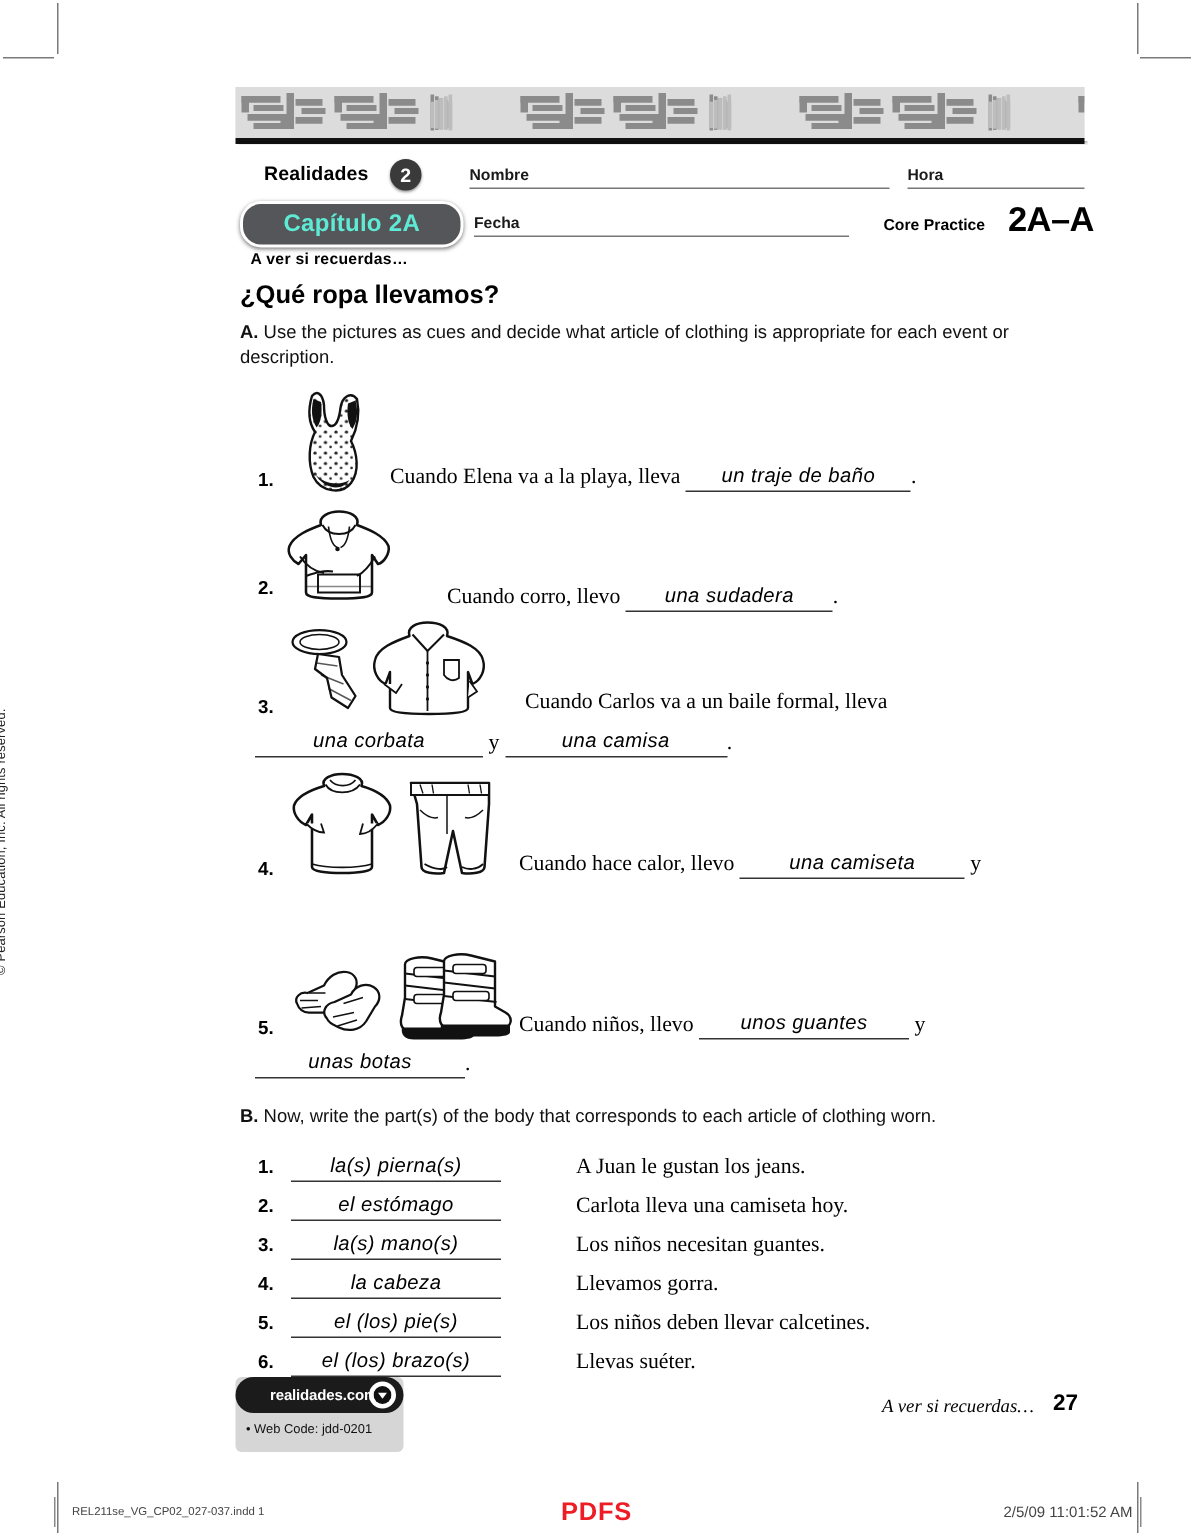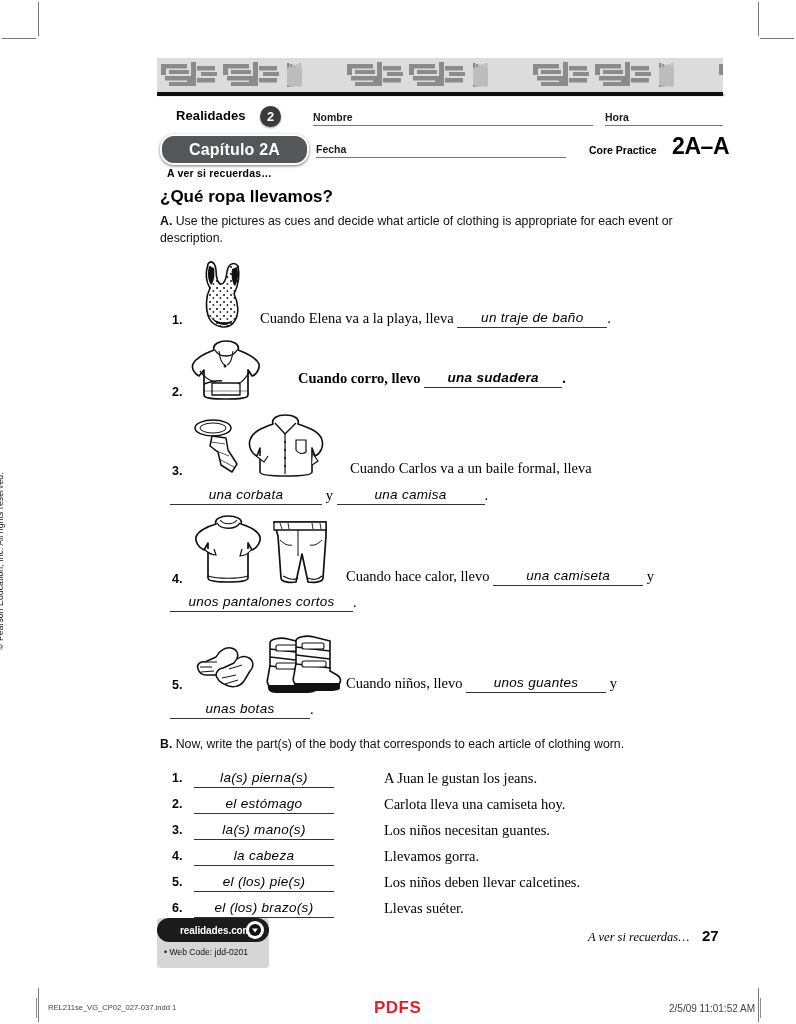--- a/index.html
+++ b/index.html
@@ -66,21 +66,21 @@
     box-shadow: 0 1px 2px rgba(0,0,0,.45);
   }
   .hdr-chapter {
     position: absolute;
     left: 160px; top: 134px;
     width: 145px; height: 27px;
     border-radius: 14px;
     background: #55565a;
     border: 2px solid #fff;
     box-shadow: 0 1px 3px rgba(0,0,0,.55), inset 0 0 0 1px #55565a;
-    color: #ffffff;
+    color: #5eead4;
     font-family: "Liberation Sans", sans-serif;
     font-weight: bold; font-size: 16px;
     display: flex; align-items: center; justify-content: center;
     letter-spacing: .2px;
   }
   .hdr-averisi {
     position: absolute;
     left: 167px; top: 167px;
     font-family: "Liberation Sans", sans-serif;
     font-weight: bold; font-size: 10.5px;
@@ -472,21 +472,21 @@
         <path d="M33 13 C34 22 36 26 39 27" fill="none" stroke="#111" stroke-width="1.1"></path>
         <path d="M47 13 C46 22 44 26 41 27" fill="none" stroke="#111" stroke-width="1.1"></path>
         <circle cx="39" cy="28" r="1.5" fill="#111"></circle>
         <path d="M26 45 L54 45 L54 57 L26 57 Z" fill="#fff" stroke="#111" stroke-width="1.3"></path>
         <path d="M18 46 C24 44 30 42 36 43" fill="none" stroke="#111" stroke-width="1.4"></path>
         <path d="M18 53 L62 53" stroke="#111" stroke-width="1" opacity=".5"></path>
         <path d="M14 33 C18 39 24 43 30 44" fill="none" stroke="#111" stroke-width="1.3"></path>
         <path d="M64 33 C60 40 56 44 52 46" fill="none" stroke="#111" stroke-width="1.3"></path>
       </svg>
     </div>
-    <div class="sentence" style="left:138px; top:32px;font-weight:bold;">
+    <div class="sentence" style="left:138px; top:52px;">
       <span>Cuando corro, llevo</span>
       <span class="blank" style="width:138px;">
         <span class="ans">una sudadera</span>
       </span><span>.</span>
     </div>
   </div>
 
   <div class="itemA" style="left:160px; top:412px; width:566px; height:92px;">
     <div class="num" style="left:12px; top:52px;">3.</div>
     <div class="art" style="left:28px; top:0px;">
@@ -545,25 +545,20 @@
         <path d="M118 66 C122 68 128 68 132 64" fill="none" stroke="#111" stroke-width="1.2"></path>
       </svg>
     </div>
     <div class="sentence" style="left:186px; top:56px;">
       <span>Cuando hace calor, llevo</span>
       <span class="blank" style="width:150px;">
         <span class="ans">una camiseta</span>
       </span>
       <span>y</span>
     </div>
-    <div class="sentence" style="left:10px; top:82px;">
-      <span class="blank" style="width:183px;">
-        <span class="ans">unos pantalones cortos</span>
-      </span><span>.</span>
-    </div>
   </div>
 
   <div class="itemA" style="left:160px; top:635px; width:566px; height:92px;">
     <div class="num" style="left:12px; top:43px;">5.</div>
     <div class="art" style="left:32px; top:0px;">
       <svg width="150" height="62" viewBox="0 0 150 62">
 
         <path d="M6 34 C4 30 8 26 13 27 L24 22 C27 16 33 12 39 13 C45 14 47 19 45 24 L42 32 C40 38 33 41 27 40 L14 40 C9 40 7 37 6 34 Z" fill="#fff" stroke="#111" stroke-width="1.5" stroke-linejoin="round"></path>
         <path d="M8 32 L20 32 M9 37 L22 36 M14 27 L25 27" stroke="#111" stroke-width="1"></path>
         <path d="M26 44 C22 40 25 34 31 33 L42 28 C45 22 52 20 57 23 C62 26 62 32 58 36 L52 46 C48 52 40 53 34 50 C30 48 27 47 26 44 Z" fill="#fff" stroke="#111" stroke-width="1.5" stroke-linejoin="round"></path>

